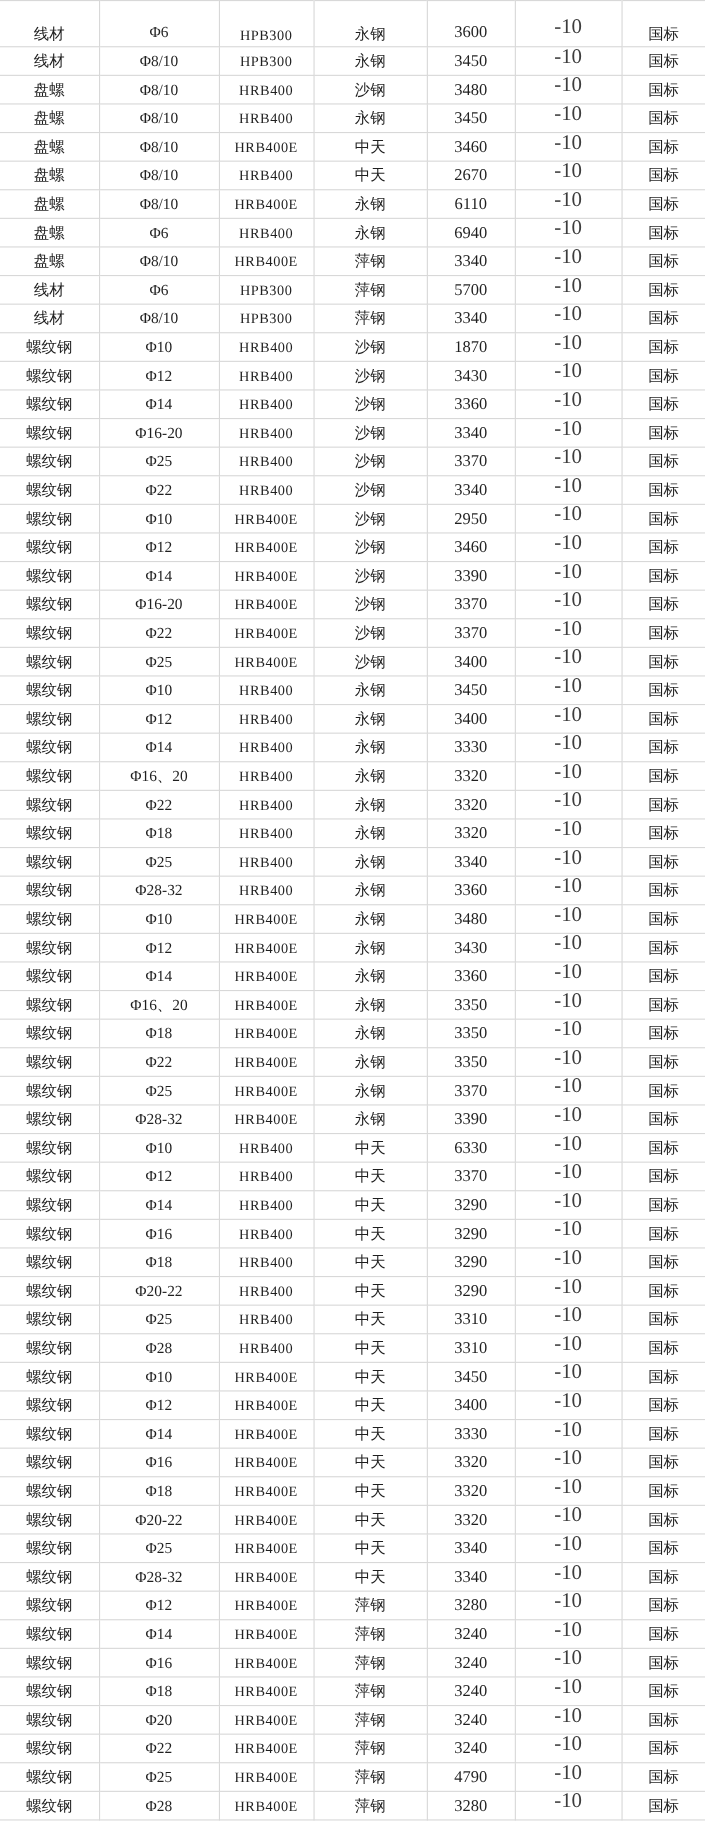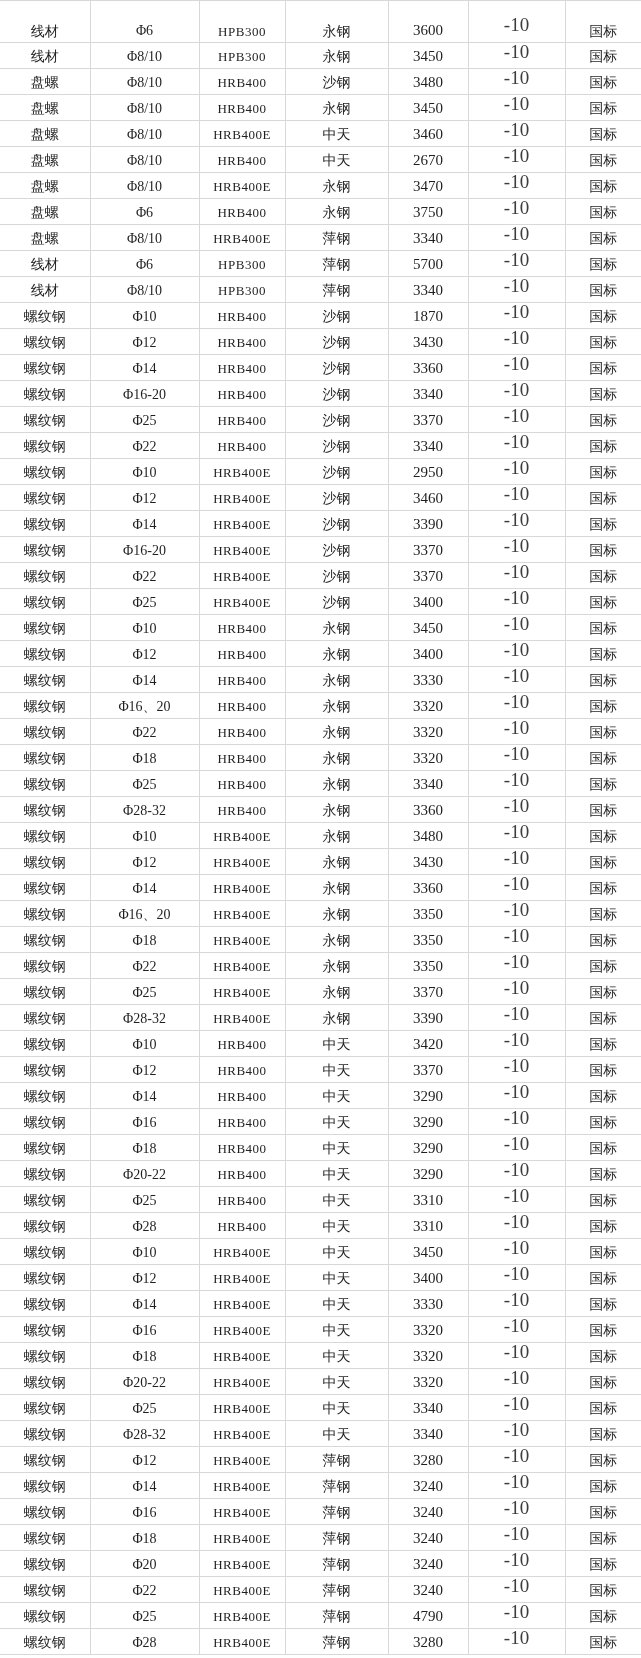--- a/index.html
+++ b/index.html
@@ -118,30 +118,30 @@
           <td class="col-mill"><span class="cell-text">中天</span></td>
           <td class="col-price"><span class="cell-text">2670</span></td>
           <td class="col-change"><span class="cell-text">-10</span></td>
           <td class="col-standard"><span class="cell-text">国标</span></td>
         </tr>
         <tr>
           <td class="col-material"><span class="cell-text">盘螺</span></td>
           <td class="col-spec"><span class="cell-text">Φ8/10</span></td>
           <td class="col-grade"><span class="cell-text">HRB400E</span></td>
           <td class="col-mill"><span class="cell-text">永钢</span></td>
-          <td class="col-price"><span class="cell-text">3470</span></td>
+          <td class="col-price"><span class="cell-text">6110</span></td>
           <td class="col-change"><span class="cell-text">-10</span></td>
           <td class="col-standard"><span class="cell-text">国标</span></td>
         </tr>
         <tr>
           <td class="col-material"><span class="cell-text">盘螺</span></td>
           <td class="col-spec"><span class="cell-text">Φ6</span></td>
           <td class="col-grade"><span class="cell-text">HRB400</span></td>
           <td class="col-mill"><span class="cell-text">永钢</span></td>
-          <td class="col-price"><span class="cell-text">3750</span></td>
+          <td class="col-price"><span class="cell-text">6940</span></td>
           <td class="col-change"><span class="cell-text">-10</span></td>
           <td class="col-standard"><span class="cell-text">国标</span></td>
         </tr>
         <tr>
           <td class="col-material"><span class="cell-text">盘螺</span></td>
           <td class="col-spec"><span class="cell-text">Φ8/10</span></td>
           <td class="col-grade"><span class="cell-text">HRB400E</span></td>
           <td class="col-mill"><span class="cell-text">萍钢</span></td>
           <td class="col-price"><span class="cell-text">3340</span></td>
           <td class="col-change"><span class="cell-text">-10</span></td>
@@ -415,21 +415,21 @@
           <td class="col-mill"><span class="cell-text">永钢</span></td>
           <td class="col-price"><span class="cell-text">3390</span></td>
           <td class="col-change"><span class="cell-text">-10</span></td>
           <td class="col-standard"><span class="cell-text">国标</span></td>
         </tr>
         <tr>
           <td class="col-material"><span class="cell-text">螺纹钢</span></td>
           <td class="col-spec"><span class="cell-text">Φ10</span></td>
           <td class="col-grade"><span class="cell-text">HRB400</span></td>
           <td class="col-mill"><span class="cell-text">中天</span></td>
-          <td class="col-price"><span class="cell-text">3420</span></td>
+          <td class="col-price"><span class="cell-text">6330</span></td>
           <td class="col-change"><span class="cell-text">-10</span></td>
           <td class="col-standard"><span class="cell-text">国标</span></td>
         </tr>
         <tr>
           <td class="col-material"><span class="cell-text">螺纹钢</span></td>
           <td class="col-spec"><span class="cell-text">Φ12</span></td>
           <td class="col-grade"><span class="cell-text">HRB400</span></td>
           <td class="col-mill"><span class="cell-text">中天</span></td>
           <td class="col-price"><span class="cell-text">3370</span></td>
           <td class="col-change"><span class="cell-text">-10</span></td>

